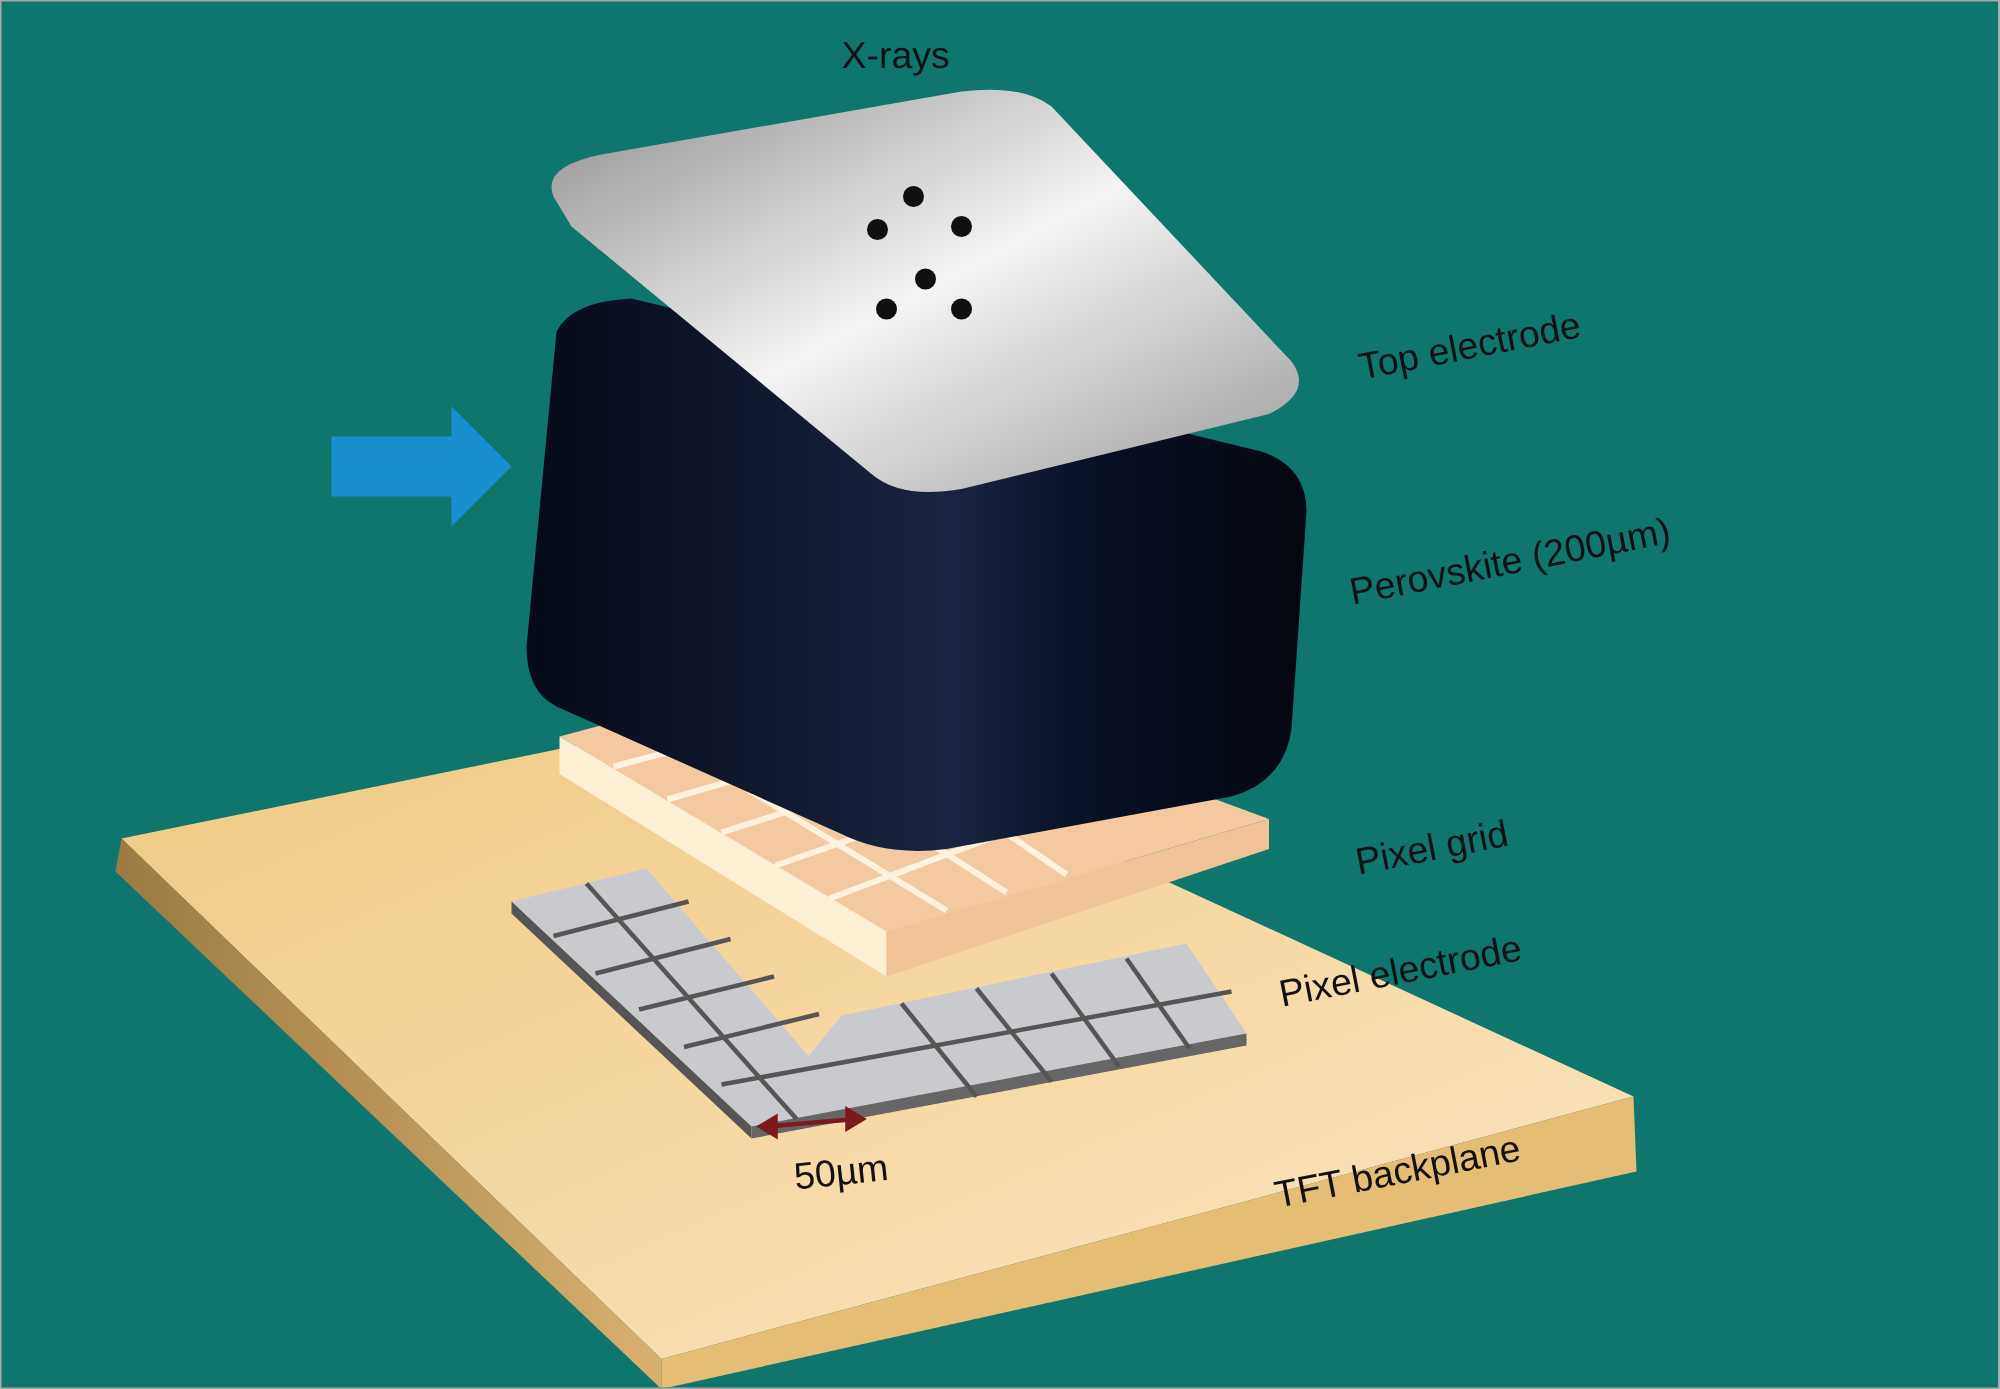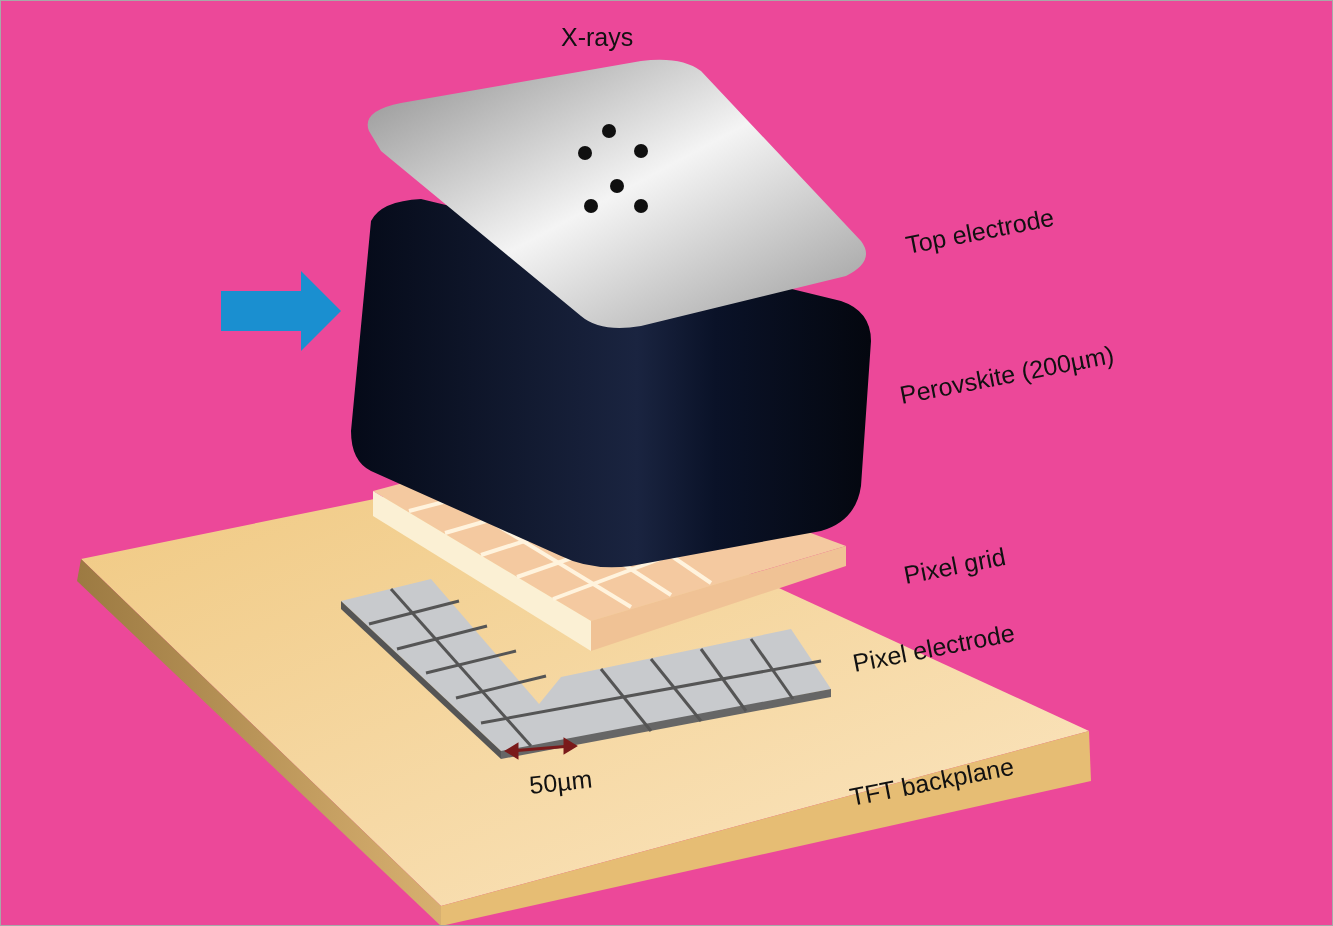--- a/index.html
+++ b/index.html
@@ -1,19 +1,19 @@
 <!DOCTYPE html>
 <html><head>
 <meta charset="utf-8">
 <style>
   html, body { margin: 0; padding: 0; background: #ffffff; }
   body { width: 1333px; height: 926px; overflow: hidden; }
   .frame {
     position: relative; width: 1331px; height: 924px;
-    border: 1px solid #a8a8a8; background: #ec4899; overflow: hidden; text-align: center;
+    border: 1px solid #a8a8a8; background: #0f766e; overflow: hidden; text-align: center;
   }
   svg { position: absolute; left: 0; top: 0; }
   .lbl {
     position: absolute; font-family: "Liberation Sans", sans-serif;
     font-size: 25px; color: #111111; white-space: nowrap;
     transform-origin: left bottom;
   }
 </style>
 </head>
 <body>

